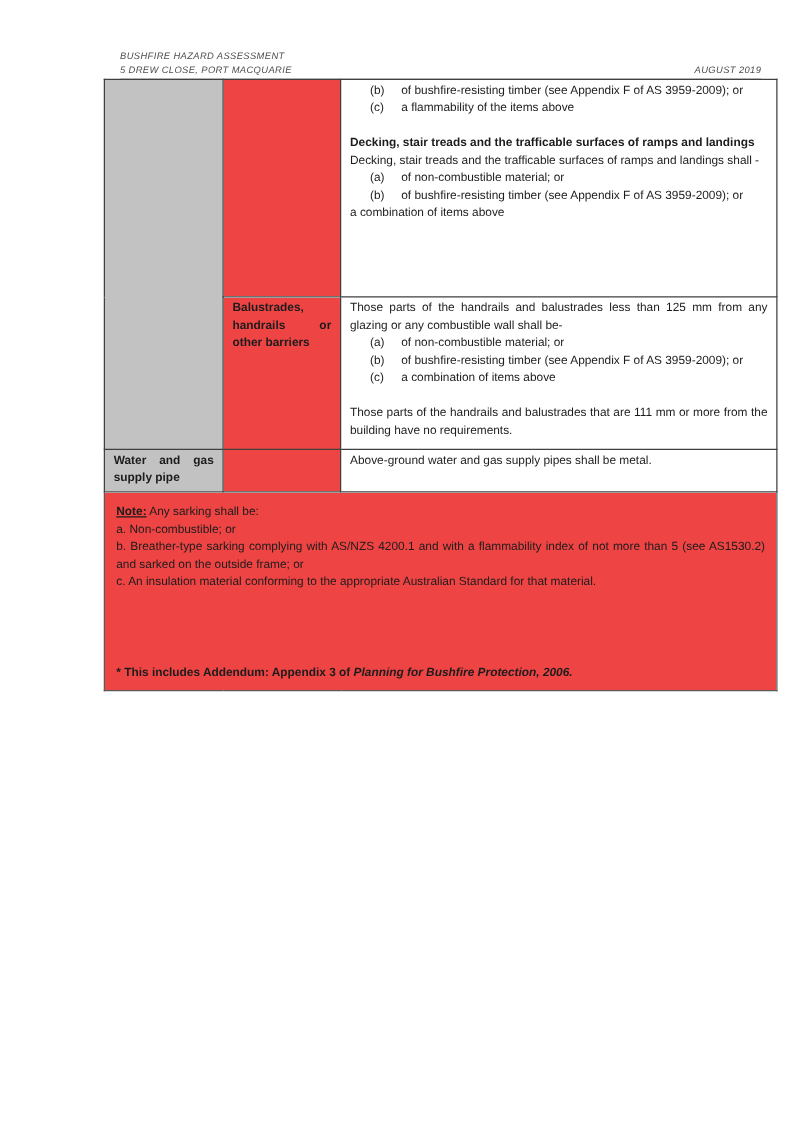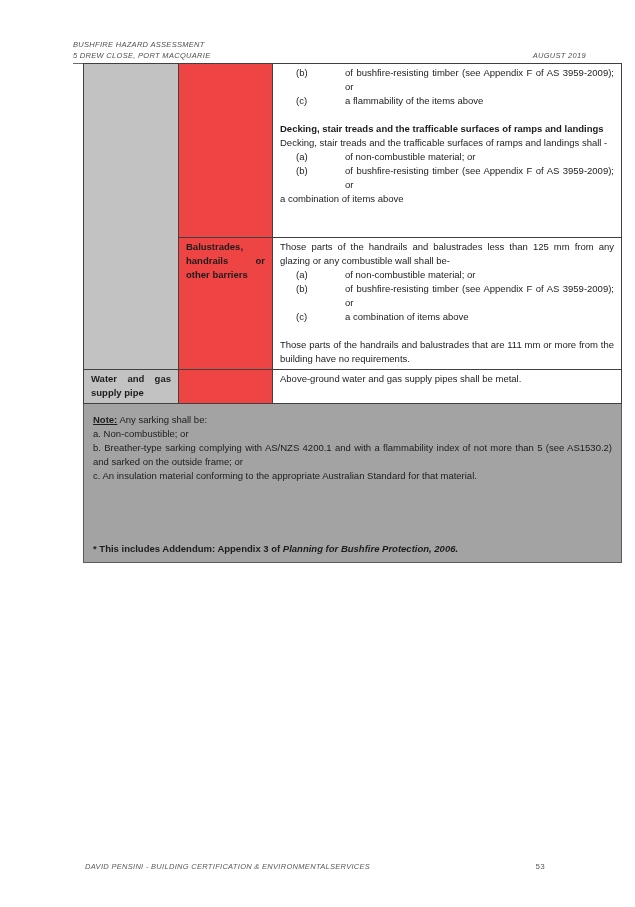--- a/index.html
+++ b/index.html
@@ -7,21 +7,21 @@
     position:relative;
     width:635px; height:907px;
     background:#ffffff;
     font-family:"Liberation Sans", sans-serif;
     color:#1c1c1c;
     overflow:hidden;
   }
 
   
   .header {
-    position:absolute; left:73px; top:14px; width:513px;
+    position:absolute; left:96px; top:14px; width:513px;
     display:flex; justify-content:space-between; align-items:flex-end;
     border-bottom:1px solid #6a6a6a; padding-bottom:2px;
     font-size:7.5px; font-style:italic; color:#4f4f4f; letter-spacing:0.3px;
     line-height:11px;
   }
   .header-right { padding-bottom:0px;margin-top:36px; }
 
   
   .doc-table {
     position:absolute; left:83px; top:63px;
@@ -42,25 +42,25 @@
   tr.r3 { height:29px;margin-top:17px; }
   tr.r4 { height:104px; }
 
   .just { text-align:justify; }
   .bold { font-weight:bold; }
   .blank { height:14px; }
 
   
   .li { display:flex; }
   .li .mk { flex:0 0 25px; margin-left:16px; }
-  .li .tx { flex:1 1 auto; text-align:justify;margin-left:24px; }
+  .li .tx { flex:1 1 auto; text-align:justify; }
 
   
   .note-cell {
-    background:#a3a3a3;
+    background:#ef4444;
     font-weight:normal;
     text-align:left;
     padding:9px 9px 6px 9px !important;
     border:1px solid #5a5a5a !important;
   }
   .note-label { font-weight:bold; text-decoration:underline; }
   .addendum { font-weight:bold;margin-top:45px; }
   .addendum .ital { font-style:italic; }
 
   
@@ -151,18 +151,14 @@
         <div>c. An insulation material conforming to the appropriate Australian Standard for that material.</div>
         <div class="blank"></div>
         <div class="addendum">
           <span>* This includes Addendum: Appendix 3 of </span><span class="ital">Planning for Bushfire Protection, 2006.</span>
         </div>
       </td>
     </tr>
   </tbody>
     </table>
 
-  <div class="footer">
-    <div class="footer-author">DAVID PENSINI - BUILDING CERTIFICATION &amp; ENVIRONMENTALSERVICES</div>
-    <div class="footer-page">53</div>
-  </div>
 
 </div>
 
 </body></html>

